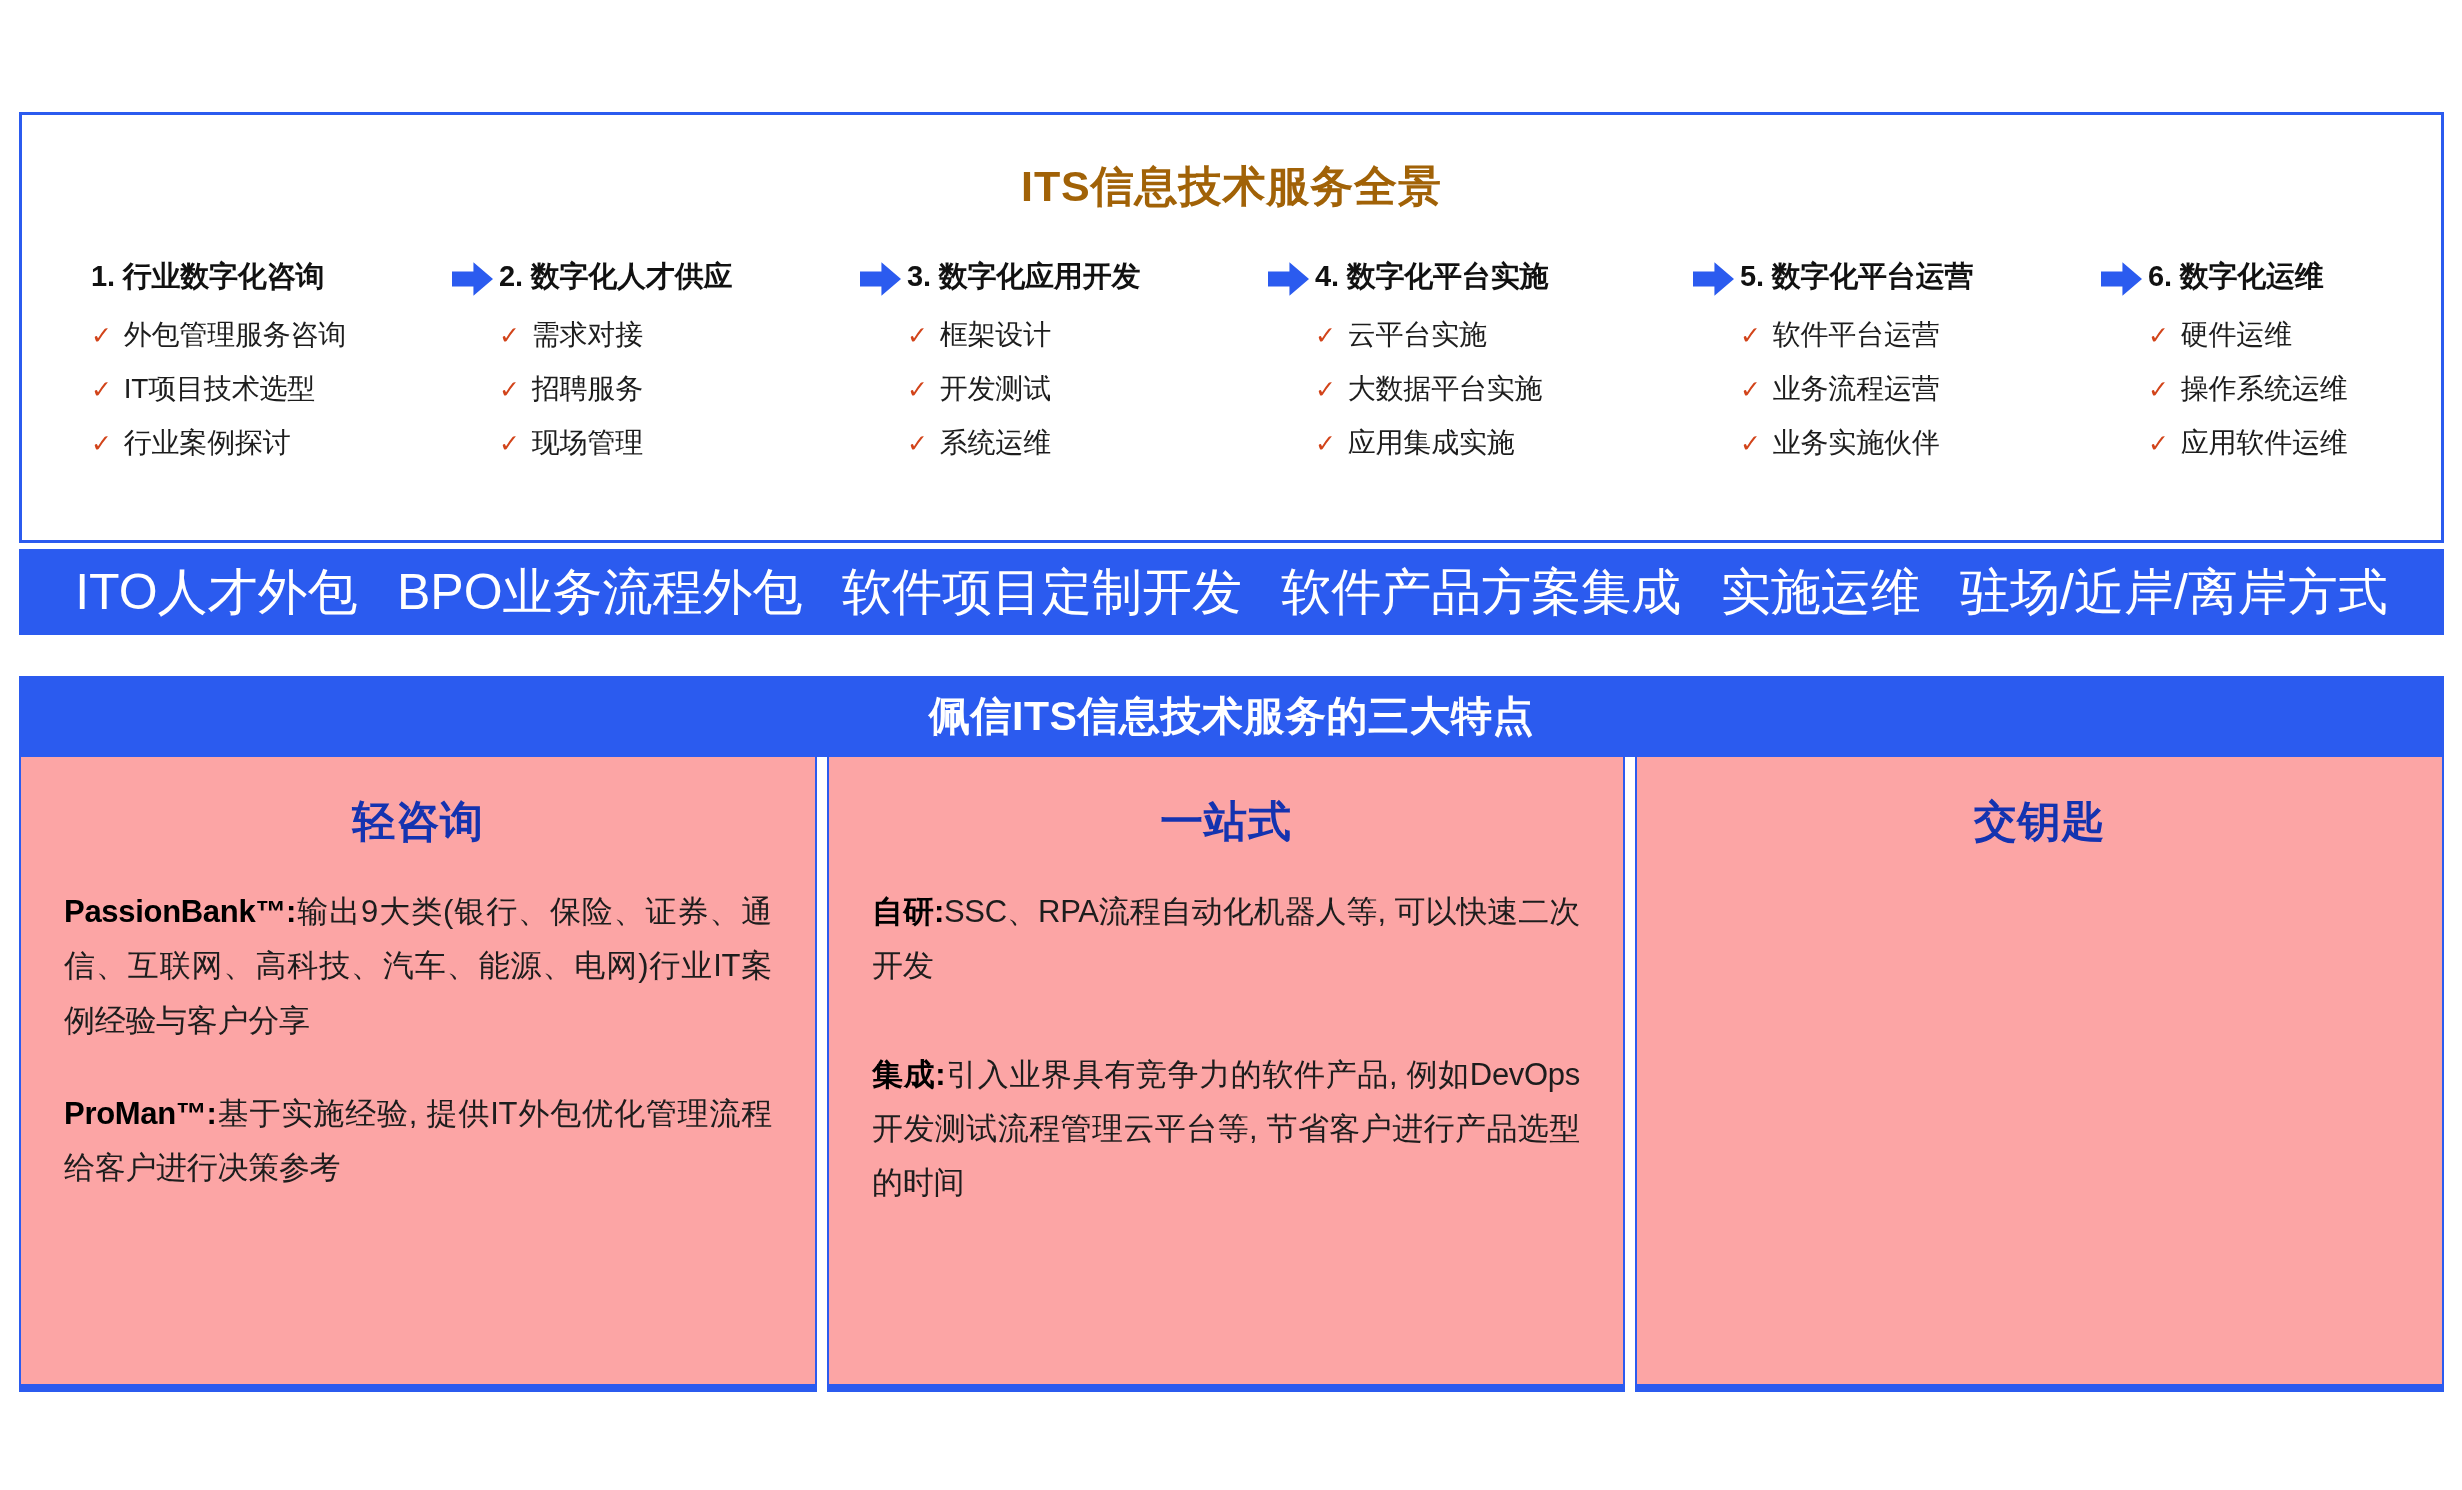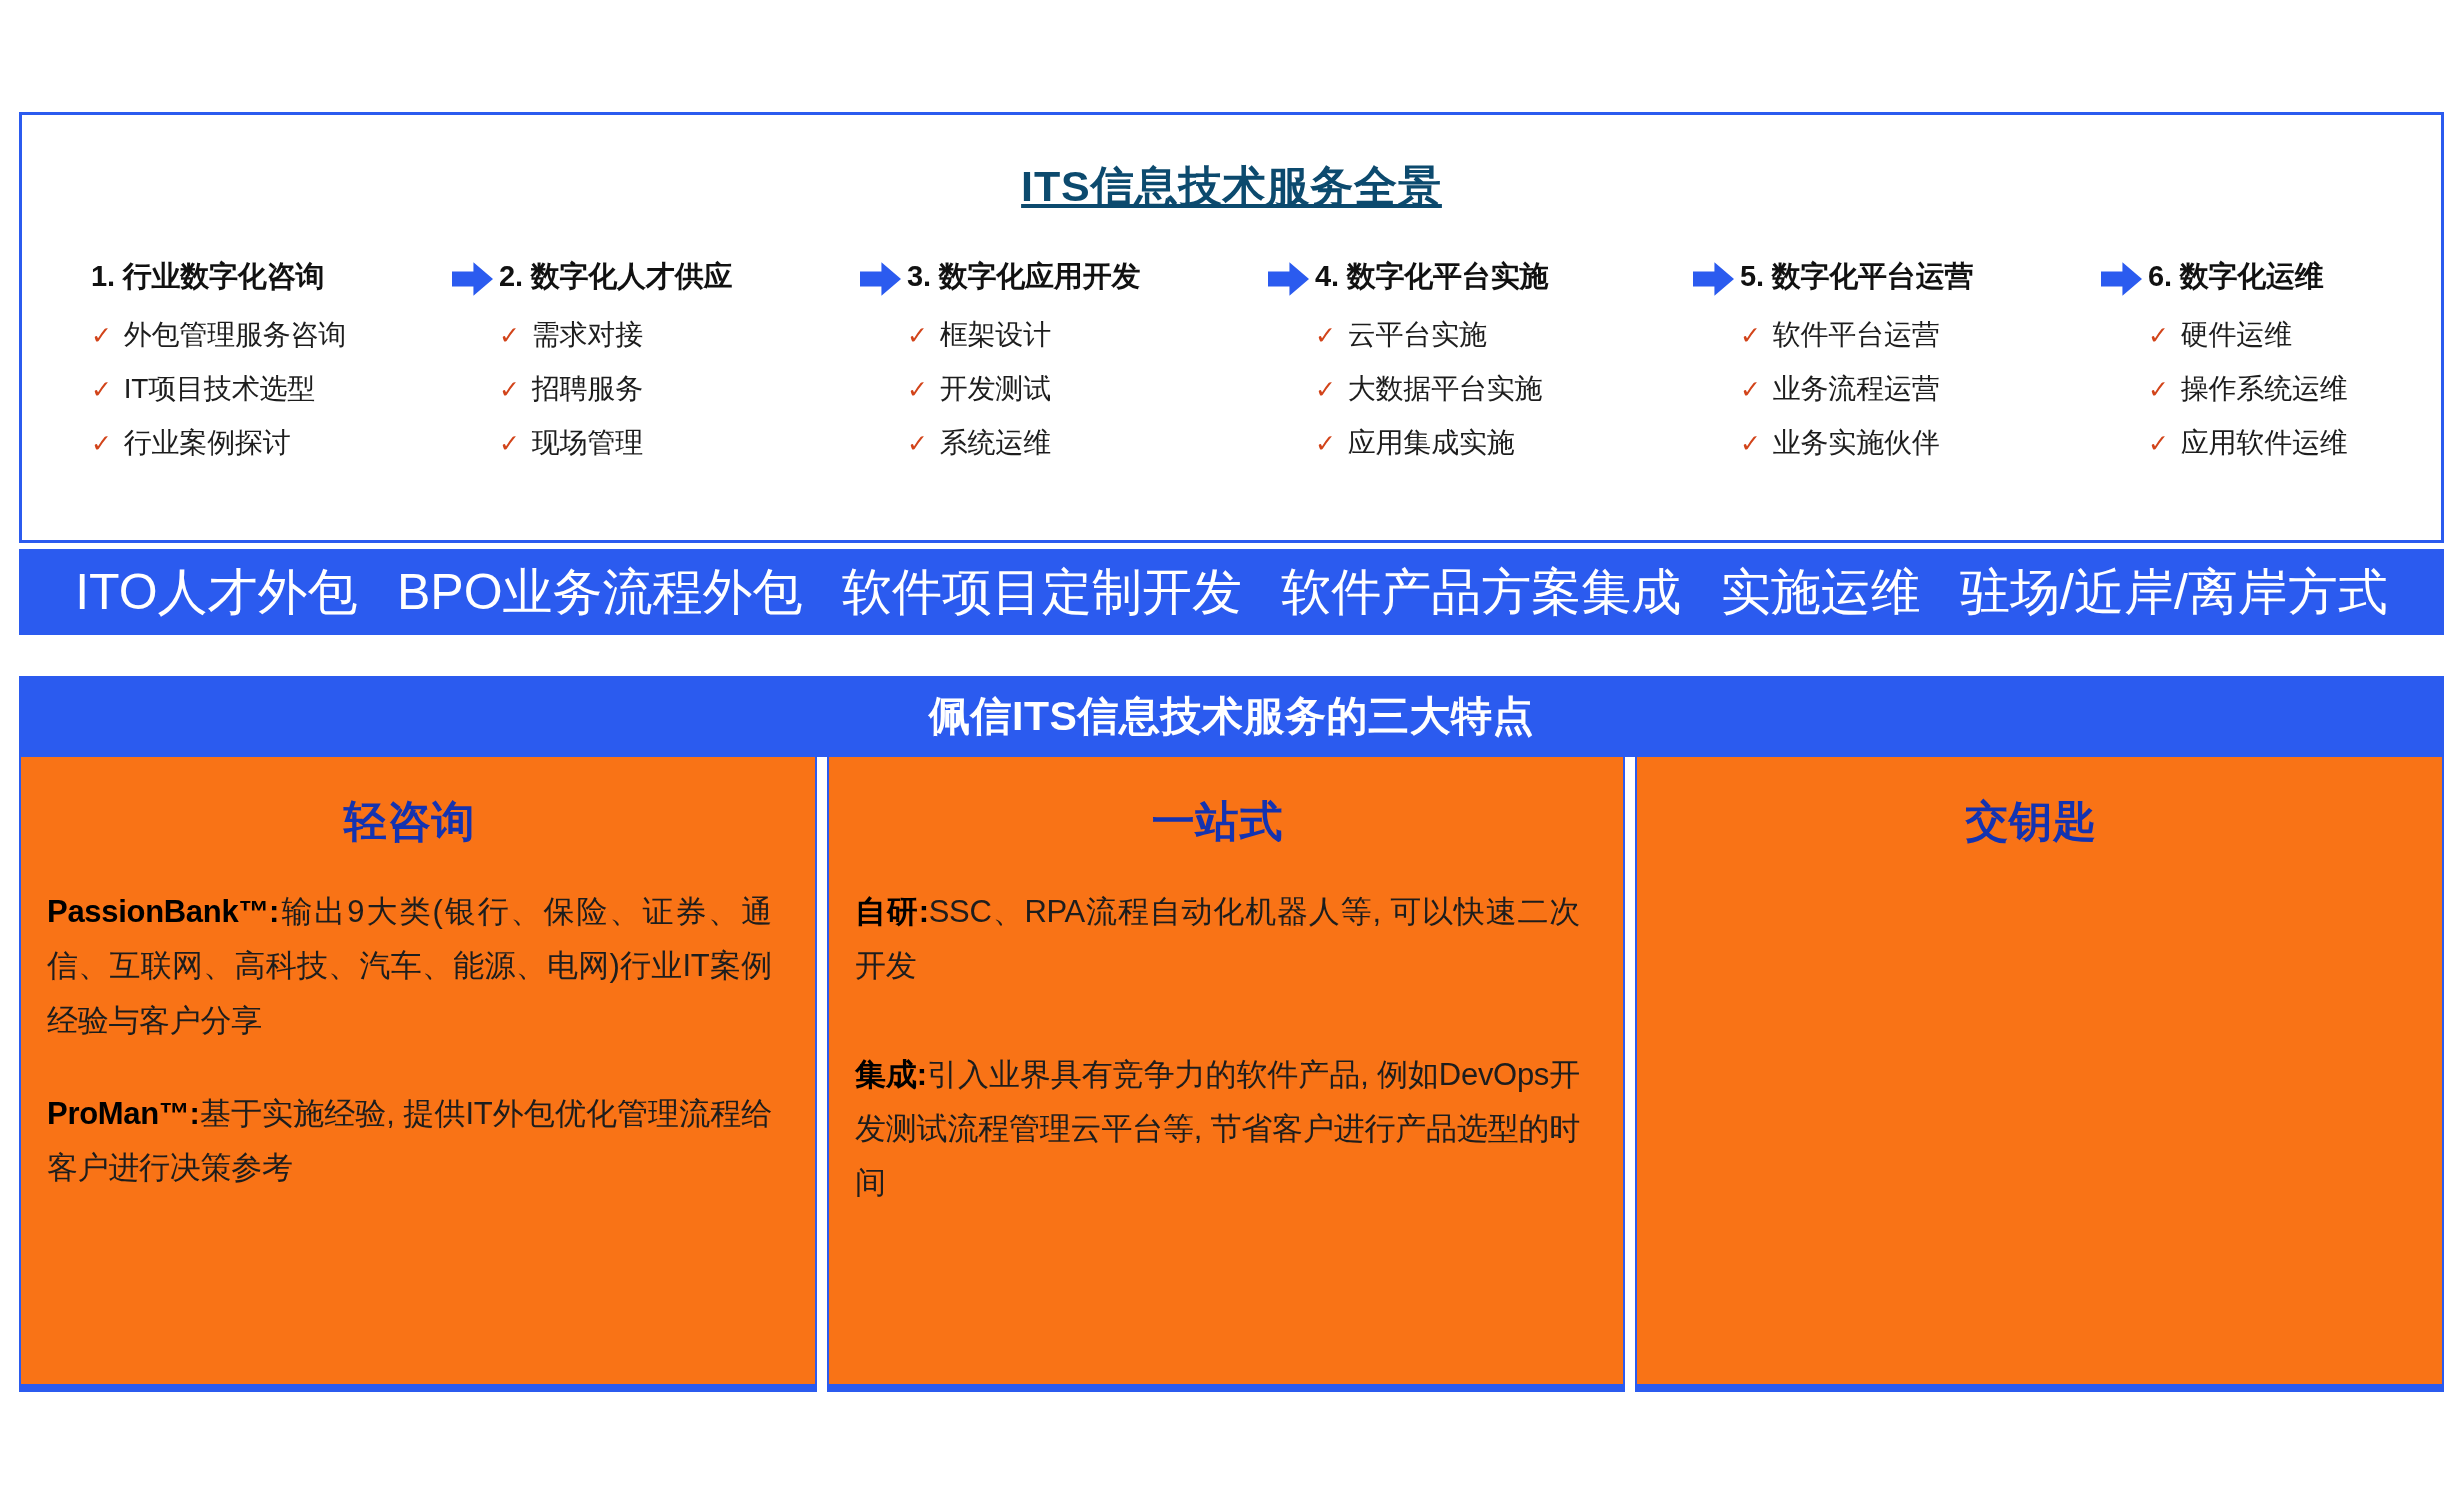--- a/index.html
+++ b/index.html
@@ -25,24 +25,23 @@
     height: 431px;
     box-sizing: border-box;
     border: 3.7px solid #2B5BEF;
     background: #ffffff;
   }
 
   #panel-title {
     text-align: center;
     font-size: 43px;
     font-weight: bold;
-    color: #0c4a6e;
+    color: #a16207;
     letter-spacing: 0.9px;
     margin-top: 43px;
-    text-decoration: underline;
   }
 
   #stage-row {
     display: flex;
     align-items: flex-start;
     margin-top: 41px;
     padding: 0 26px 0 69px;
     box-sizing: border-box;
   }
 
@@ -146,25 +145,25 @@
     width: 2425px;
     height: 635px;
     display: flex;
     justify-content: space-between;
     box-sizing: border-box;
   }
   .feature-card {
     box-sizing: border-box;
     width: 798px;
     height: 635px;
-    background: #f97316;
+    background: #fca5a5;
     border: 2.8px solid #2B5BEF;
     border-bottom-width: 8.4px;
     border-top-width: 0px;
-    padding: 36px 43px 0 26px;
+    padding: 36px 43px 0 43px;
   }
   .feature-card.card-3 { width: 809px; }
 
   .card-title {
     text-align: center;
     font-size: 43px;
     font-weight: bold;
     color: #1433B0;
     letter-spacing: 0.9px;
   }

